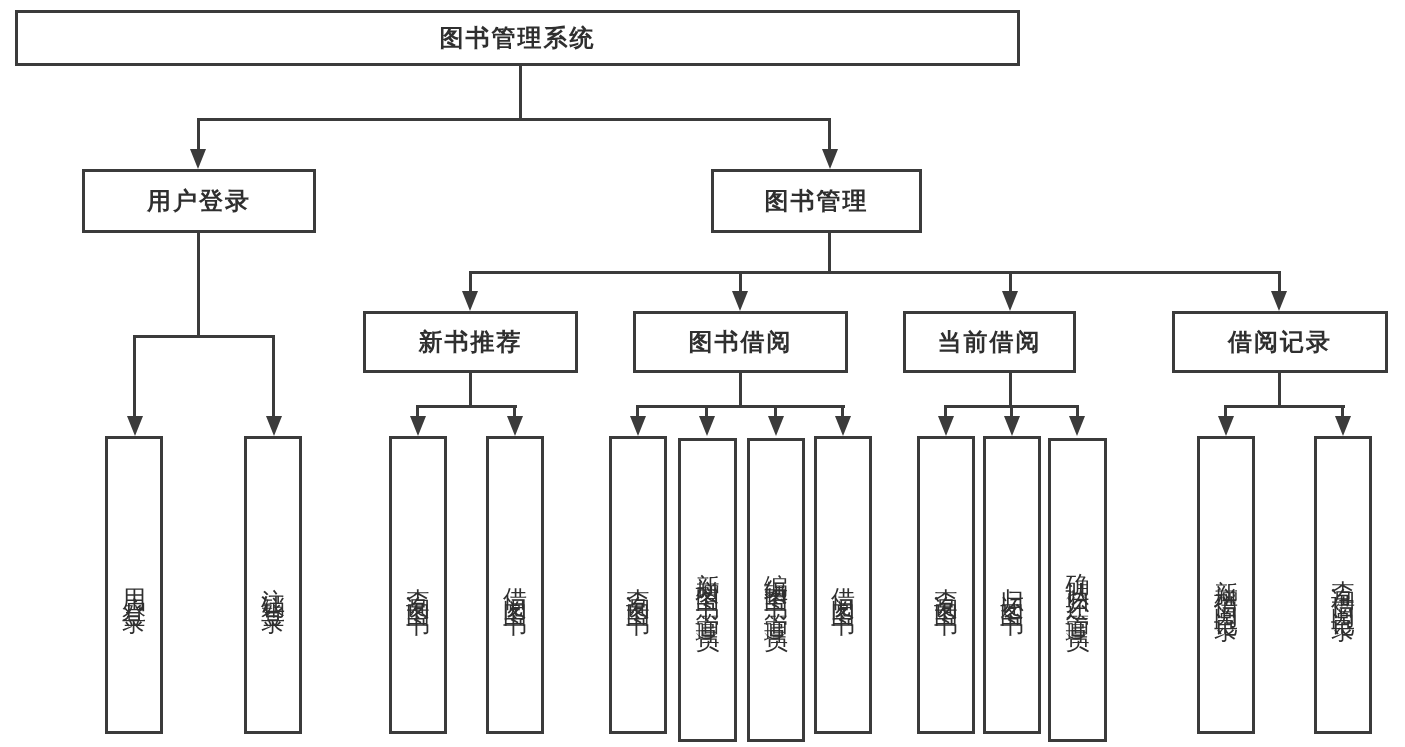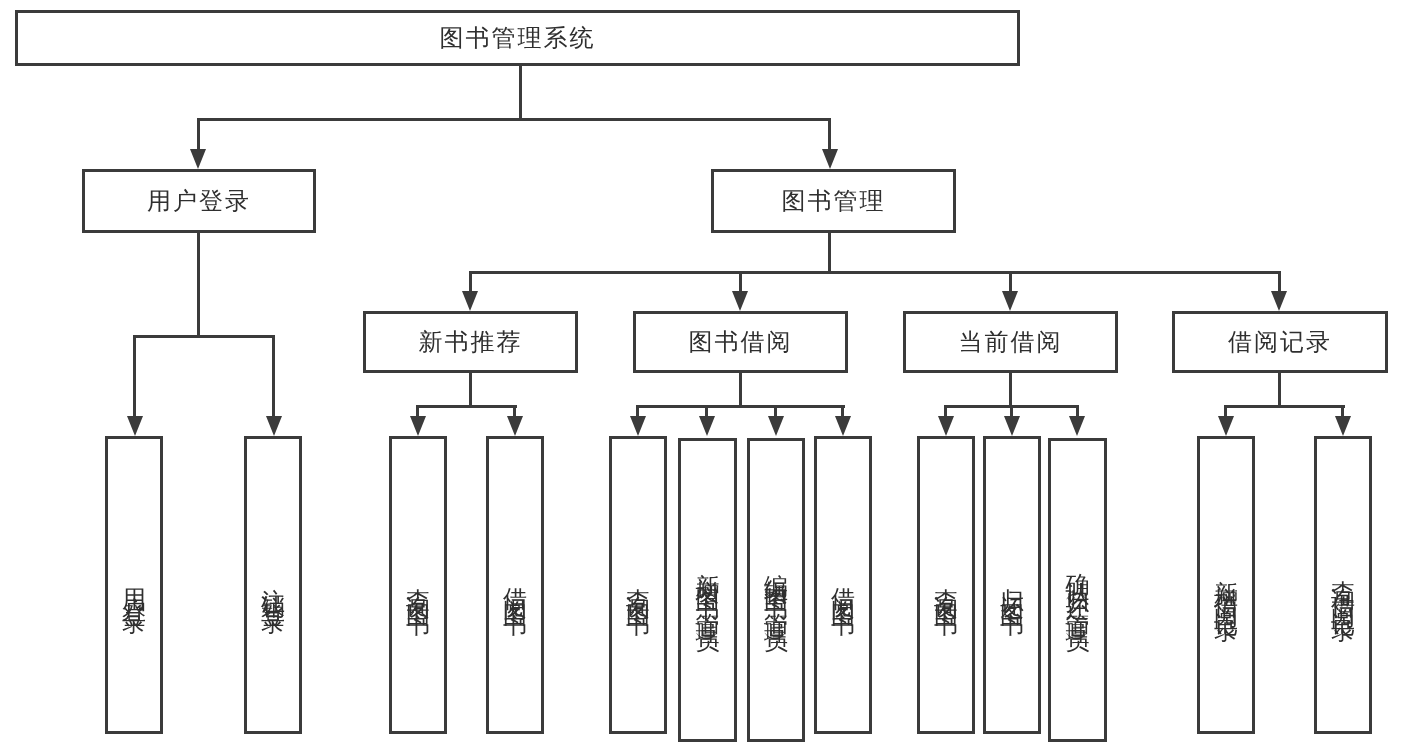--- a/index.html
+++ b/index.html
@@ -19,21 +19,21 @@
   .box{
     position:absolute;
     border:3px solid var(--line);
     background:#fff;
     box-sizing:border-box;
     display:flex;align-items:center;justify-content:center;
     color:var(--text);
     font-size:24px;
     z-index:2;
   }
-  .box.h span{letter-spacing:2px;white-space:nowrap;}
+  .box.h span{letter-spacing:2px;white-space:nowrap;font-weight:bold;}
   .box.v span{
     writing-mode:vertical-rl;
     letter-spacing:8px;
     line-height:1;
   }
   .vl{position:absolute;width:3px;background:var(--line);z-index:1;}
   .hl{position:absolute;height:3px;background:var(--line);z-index:1;}
   .ar{
     position:absolute;width:0;height:0;
     border-left:8px solid transparent;
@@ -115,31 +115,31 @@
   <div class="ar" style="left:1218px;top:416px"></div>
   <div class="ar" style="left:1335px;top:416px"></div>
 
   <div class="box h" style="left:15px;top:10px;width:1005px;height:56px">
     <span>图书管理系统</span>
   </div>
 
   <div class="box h" style="left:82px;top:169px;width:234px;height:64px">
     <span>用户登录</span>
   </div>
-  <div class="box h" style="left:711px;top:169px;width:245px;height:64px">
+  <div class="box h" style="left:711px;top:169px;width:211px;height:64px">
     <span>图书管理</span>
   </div>
 
   <div class="box h" style="left:363px;top:311px;width:215px;height:62px">
     <span>新书推荐</span>
   </div>
   <div class="box h" style="left:633px;top:311px;width:215px;height:62px">
     <span>图书借阅</span>
   </div>
-  <div class="box h" style="left:903px;top:311px;width:215px;height:62px">
+  <div class="box h" style="left:903px;top:311px;width:173px;height:62px">
     <span>当前借阅</span>
   </div>
   <div class="box h" style="left:1172px;top:311px;width:216px;height:62px">
     <span>借阅记录</span>
   </div>
 
   <div class="box v" style="left:105px;top:436px;width:58px;height:298px">
     <span>用户登录</span>
   </div>
   <div class="box v" style="left:244px;top:436px;width:58px;height:298px">

